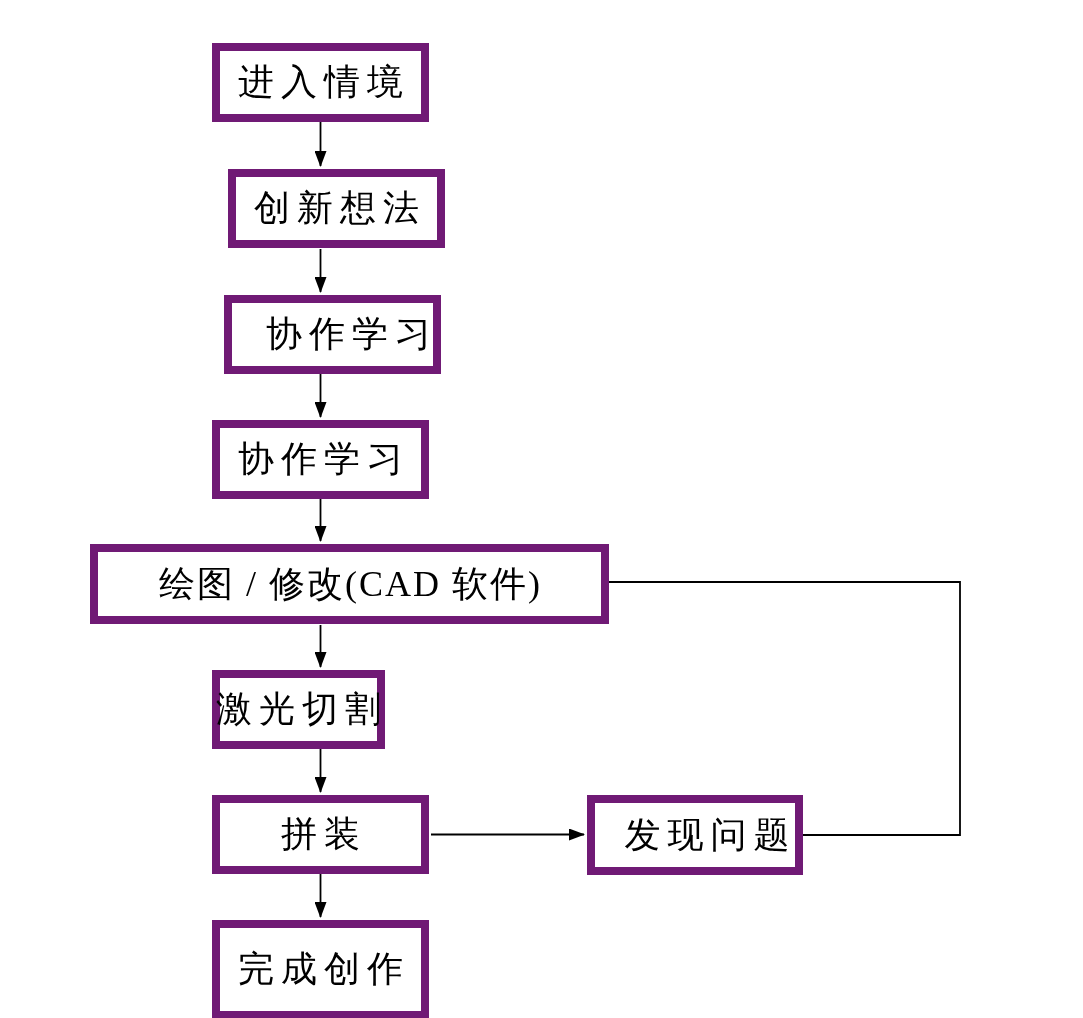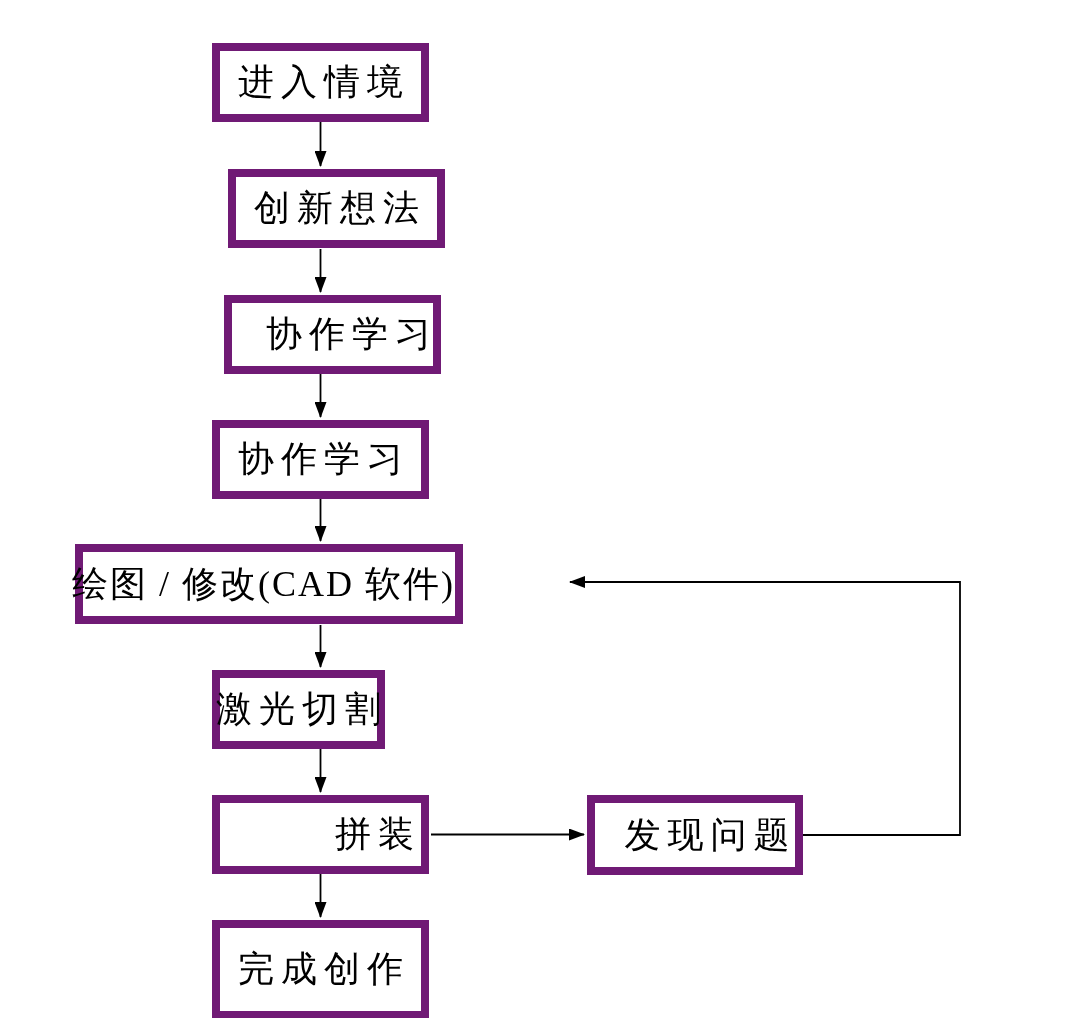--- a/index.html
+++ b/index.html
@@ -41,23 +41,23 @@
   }
   .node.wide .node-label {
     letter-spacing: 2px;
     text-indent: 2px;
   }
   
   .n0 { left: 212px; top:  43px; width: 217px; height: 79px; }
   .n1 { left: 212px; top: 169px; width: 217px; height: 79px; margin-left: 16px; }
   .n2 { left: 224px; top: 295px; width: 217px; height: 79px; padding-left: 32px; }
   .n3 { left: 212px; top: 420px; width: 217px; height: 79px; }
-  .n4 { left:  75px; top: 544px; width: 388px; height: 80px; justify-content: flex-end; }
+  .n4 { left:  90px; top: 544px; width: 519px; height: 80px; }
   .n5 { left: 212px; top: 670px; width: 173px; height: 79px; }
-  .n6 { left: 212px; top: 795px; width: 217px; height: 79px; justify-content: flex-end; }
+  .n6 { left: 212px; top: 795px; width: 217px; height: 79px; }
   .n7 { left: 212px; top: 920px; width: 217px; height: 99px; }
   .n8 { left: 587px; top: 795px; width: 216px; height: 80px; padding-left: 24px; }
 </style>
 </head>
 <body>
 
 <div class="canvas">
 
   <svg class="edges" width="1083" height="1018" viewBox="0 0 1083 1018" xmlns="http://www.w3.org/2000/svg">
     <defs>

